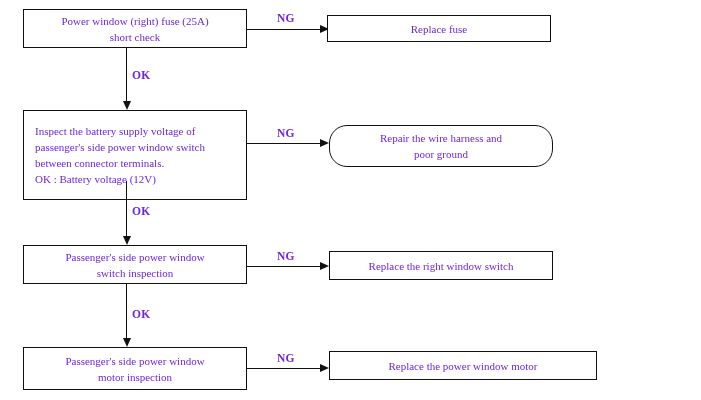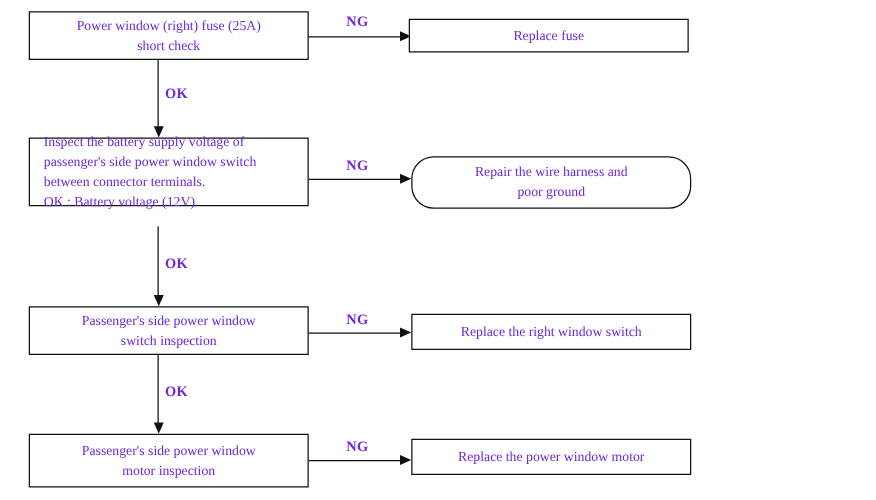--- a/index.html
+++ b/index.html
@@ -57,21 +57,21 @@
   
   #b1l { left: 7px;   top: 9px;   width: 224px; height: 39px; }
   #h1  { left: 231px; top: 29px;  width: 74px; }
   #hh1 { left: 304px; top: 25px; }
   #ng1 { left: 261px; top: 12px; }
   #b1r { left: 311px; top: 15px;  width: 224px; height: 27px; }
   #v1  { left: 110px; top: 48px;  height: 54px; }
   #vh1 { left: 107px; top: 101px; }
   #ok1 { left: 116px; top: 69px; }
   
-  #b2l { left: 7px;   top: 110px; width: 224px; height: 55px; }
+  #b2l { left: 7px;   top: 110px; width: 224px; height: 90px; }
   #h2  { left: 231px; top: 143px; width: 74px; }
   #hh2 { left: 304px; top: 139px; }
   #ng2 { left: 261px; top: 127px; }
   #b2r { left: 313px; top: 125px; width: 224px; height: 42px; border-radius: 18px; }
   #v2  { left: 110px; top: 181px; height: 56px; }
   #vh2 { left: 107px; top: 236px; }
   #ok2 { left: 116px; top: 205px; }
   
   #b3l { left: 7px;   top: 245px; width: 224px; height: 39px; }
   #h3  { left: 231px; top: 266px; width: 74px; }
@@ -79,21 +79,21 @@
   #ng3 { left: 261px; top: 250px; }
   #b3r { left: 313px; top: 251px; width: 224px; height: 29px; }
   #v3  { left: 110px; top: 284px; height: 55px; }
   #vh3 { left: 107px; top: 338px; }
   #ok3 { left: 116px; top: 308px; }
   
   #b4l { left: 7px;   top: 347px; width: 224px; height: 43px; }
   #h4  { left: 231px; top: 368px; width: 74px; }
   #hh4 { left: 304px; top: 364px; }
   #ng4 { left: 261px; top: 352px; }
-  #b4r { left: 313px; top: 351px; width: 224px; height: 29px; }
+  #b4r { left: 313px; top: 351px; width: 268px; height: 29px; }
 </style>
 </head>
 <body>
 
 <div class="canvas">
 
   <div class="box" id="b1l">Power window (right) fuse (25A)
 short check</div>
   <div class="hline" id="h1"></div>
   <div class="head-right" id="hh1"></div>

